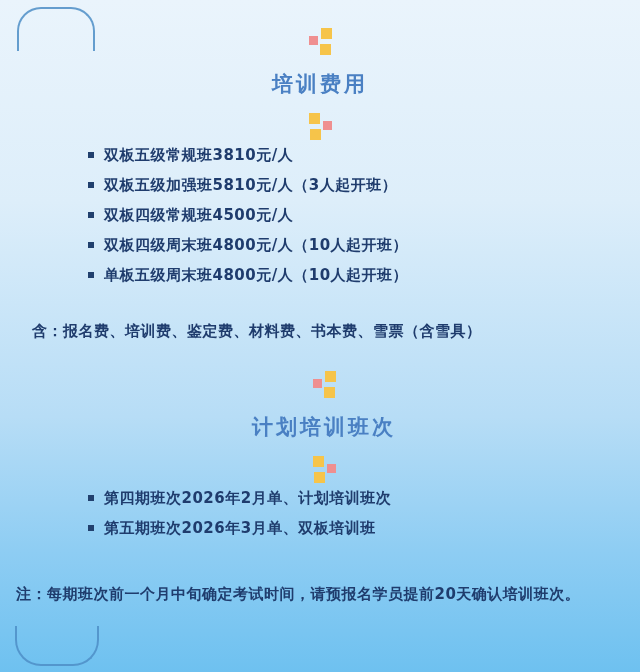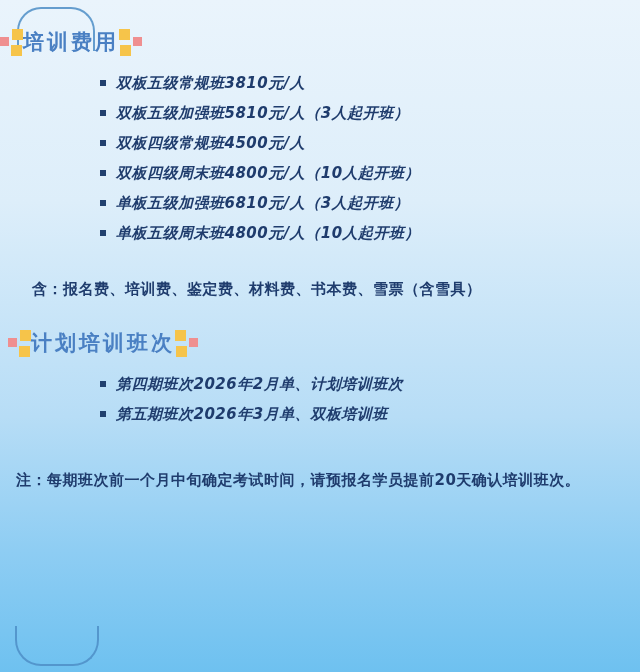--- a/index.html
+++ b/index.html
@@ -29,20 +29,22 @@
     border-top: none;
     border-radius: 0 0 26px 26px;
     opacity: 0.85;
   }
 
   
   .title-row {
     display: flex;
     align-items: center;
     justify-content: flex-start;
+    gap: 15px;
+    flex-direction: column;
   }
   .title-row.first { margin-top: 28px; }
   .title-row.second { margin-top: 30px; padding-left: 8px; }
   .section-title {
     margin: 0;
     font-size: 21px;
     font-weight: bold;
     letter-spacing: 3px;
     color: #4a80c3;
   }
@@ -53,23 +55,22 @@
   .sq-y { width: 11px; height: 11px; background: #f6c44a; }
   .sq-p { width: 9px;  height: 9px;  background: #ef8f90; }
   .cluster .a { left: 12px; top: 0; }
   .cluster .b { left: 0;  top: 8px; }
   .cluster .c { left: 11px; top: 16px; }
   .cluster.flip { transform: scaleX(-1); }
 
   
   ul.item-list {
     list-style: none;
-    margin: 12px;
+    margin: 0;
     padding: 0 26px 0 88px;
-    font-style: italic;
   }
   ul.item-list li {
     position: relative;
     padding-left: 16px;
     font-size: 15px;
     font-weight: 600;
     line-height: 30px;
     letter-spacing: 0.5px;
   }
   ul.item-list li::before {
@@ -115,21 +116,20 @@
       <i class="sq sq-p b"></i>
       <i class="sq sq-y c"></i>
   </span>
 </div>
 
 <ul class="item-list fees-list">
   <li>双板五级常规班3810元/人</li>
   <li>双板五级加强班5810元/人（3人起开班）</li>
   <li>双板四级常规班4500元/人</li>
   <li>双板四级周末班4800元/人（10人起开班）</li>
-  <li>单板五级加强班6810元/人（3人起开班）</li>
   <li>单板五级周末班4800元/人（10人起开班）</li>
 </ul>
 
 <p class="includes-note">含：报名费、培训费、鉴定费、材料费、书本费、雪票（含雪具）</p>
 
 <div class="title-row second">
   <span class="cluster">
     <i class="sq sq-y a"></i>
       <i class="sq sq-p b"></i>
       <i class="sq sq-y c"></i>

